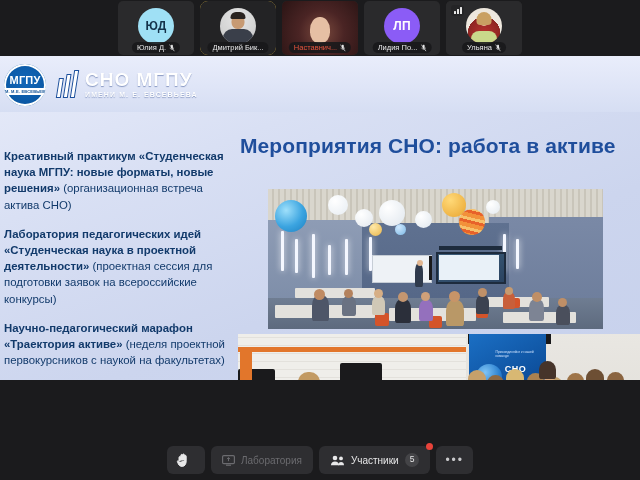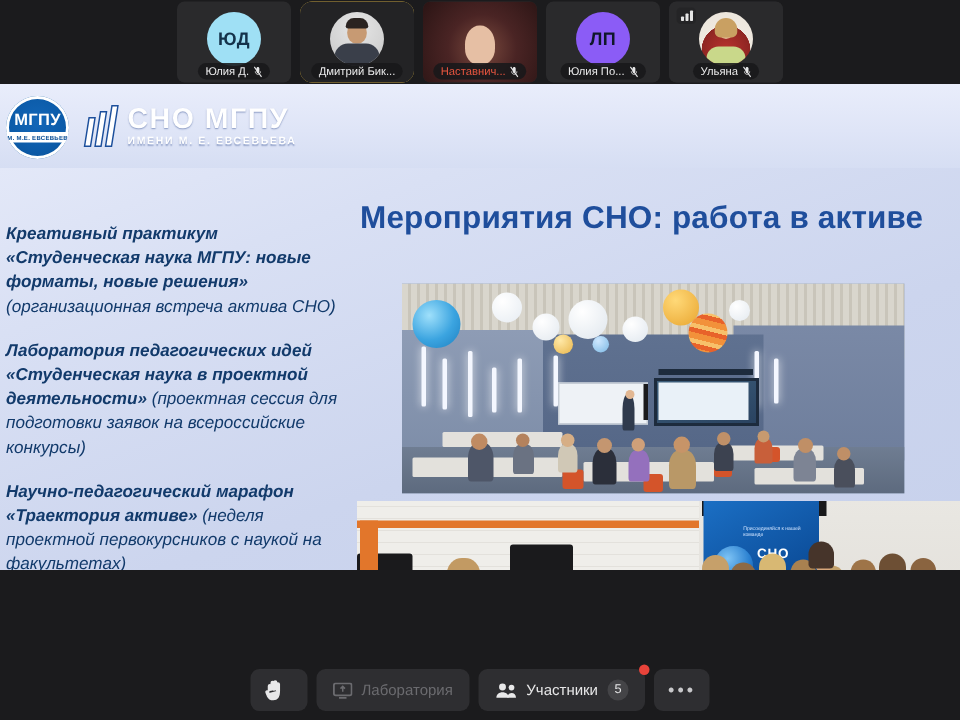--- a/index.html
+++ b/index.html
@@ -106,21 +106,21 @@
     text-shadow:0 1px 1px rgba(30,60,130,.4);
   }
   #slide-title {
     position:absolute; left:240px; top:78px;
     font-size:21px; font-weight:700; color:#1f4e9c;
     white-space:nowrap; letter-spacing:.1px;
   }
 
   #bullets {
     position:absolute; left:4px; top:92px; width:232px;
-    color:#123a6b; font-size:11.4px; line-height:1.42;font-style:italic;
+    color:#123a6b; font-size:11.4px; line-height:1.42;
   }
   #bullets p { margin-bottom:13px; }
   #bullets b { font-weight:700; }
 
   .photo {
     position:absolute; overflow:hidden; background:#9fb0c8;
   }
   #photo-top   { left:268px; top:133px; width:335px; height:140px; }
   #photo-bl    { left:238px; top:278px; width:232px; height:160px; }
   #photo-br    { left:466px; top:278px; width:174px; height:160px; }
@@ -227,25 +227,25 @@
       <span class="nm">Наставнич...</span>
       <svg class="mic-off" viewBox="0 0 10 14">
         <path d="M5 1.2c1 0 1.7.8 1.7 1.8v3.4c0 1-.7 1.8-1.7 1.8S3.3 7.4 3.3 6.4V3c0-1 .7-1.8 1.7-1.8z" fill="#e6e6e7"></path>
         <path d="M2 6.2v.5c0 1.7 1.4 3 3 3s3-1.3 3-3v-.5" stroke="#e6e6e7" stroke-width="1" fill="none"></path>
         <path d="M.8 1 9.2 12.6" stroke="#e6e6e7" stroke-width="1.3"></path>
       </svg>
     </div>
   </div>
 
   <div class="tile">
-    <div class="avatar-circle" style="background:#8b5cf6;color:#0f172a;">
+    <div class="avatar-circle" style="background:#8b5cf6;color:#ffffff;">
       <span>ЛП</span>
     </div>
     <div class="namechip">
-      <span class="nm">Юлия По...</span>
+      <span class="nm">Лидия По...</span>
       <svg class="mic-off" viewBox="0 0 10 14">
         <path d="M5 1.2c1 0 1.7.8 1.7 1.8v3.4c0 1-.7 1.8-1.7 1.8S3.3 7.4 3.3 6.4V3c0-1 .7-1.8 1.7-1.8z" fill="#e6e6e7"></path>
         <path d="M2 6.2v.5c0 1.7 1.4 3 3 3s3-1.3 3-3v-.5" stroke="#e6e6e7" stroke-width="1" fill="none"></path>
         <path d="M.8 1 9.2 12.6" stroke="#e6e6e7" stroke-width="1.3"></path>
       </svg>
     </div>
   </div>
 
   <div class="tile">
     <div class="vidbg" style="background:#2a2a2c;"></div>

